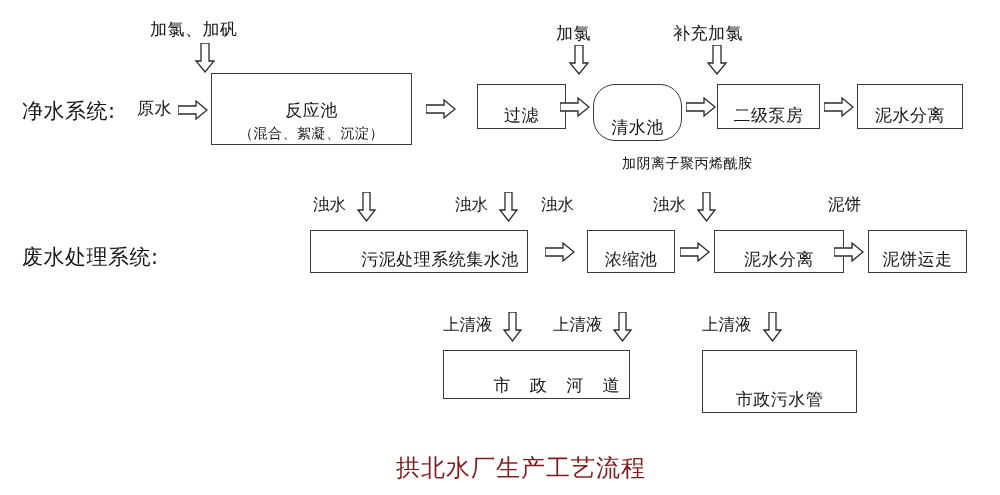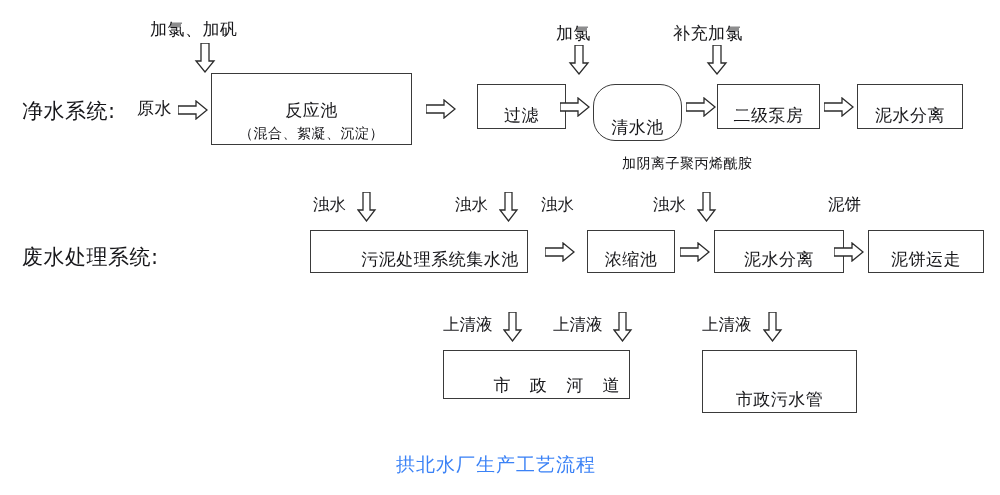--- a/index.html
+++ b/index.html
@@ -46,23 +46,23 @@
     color: #17171a;
     letter-spacing: 0.5px;
   }
   .label.sysname { font-size: 21px; }
   .label.small { font-size: 14px; }
 
   
   .title {
     position: absolute;
     white-space: nowrap;
-    font-size: 19px;
+    font-size: 24px;
     letter-spacing: 1px;
-    color: #3b82f6;
+    color: #7f1d1d;
   }
 
   
   .arrow { position: absolute; }
   .arrow svg { display: block; }
 
   .flowrow-label { position: absolute; white-space: nowrap; font-size: 16.5px; color: #17171a; }
 </style>
 </head>
 <body>
@@ -198,21 +198,21 @@
   <div class="box" style="left:714px; top:230px; width:130px; height:43px;">
     <div>泥水分离</div>
   </div>
 
   <div class="arrow" style="left:834px; top:242px;">
     <svg width="30" height="20" viewBox="0 0 30 20">
       <path d="M0 6 L18 6 L18 1 L29 10 L18 19 L18 14 L0 14 Z" fill="#ffffff" stroke="#2b2b2b" stroke-width="1.3" stroke-linejoin="miter"></path>
     </svg>
   </div>
 
-  <div class="box" style="left:868px; top:230px; width:116px; height:43px;">
+  <div class="box" style="left:868px; top:230px; width:99px; height:43px;">
     <div>泥饼运走</div>
   </div>
 
   <div class="flowrow-label" style="left:443px; top:314px;">上清液</div>
   <div class="arrow" style="left:503px; top:312px;">
     <svg width="20" height="30" viewBox="0 0 20 30">
       <path d="M6 0 L13 0 L13 18 L18 18 L9.5 29 L1 18 L6 18 Z" fill="#ffffff" stroke="#2b2b2b" stroke-width="1.3" stroke-linejoin="miter"></path>
     </svg>
   </div>
 

